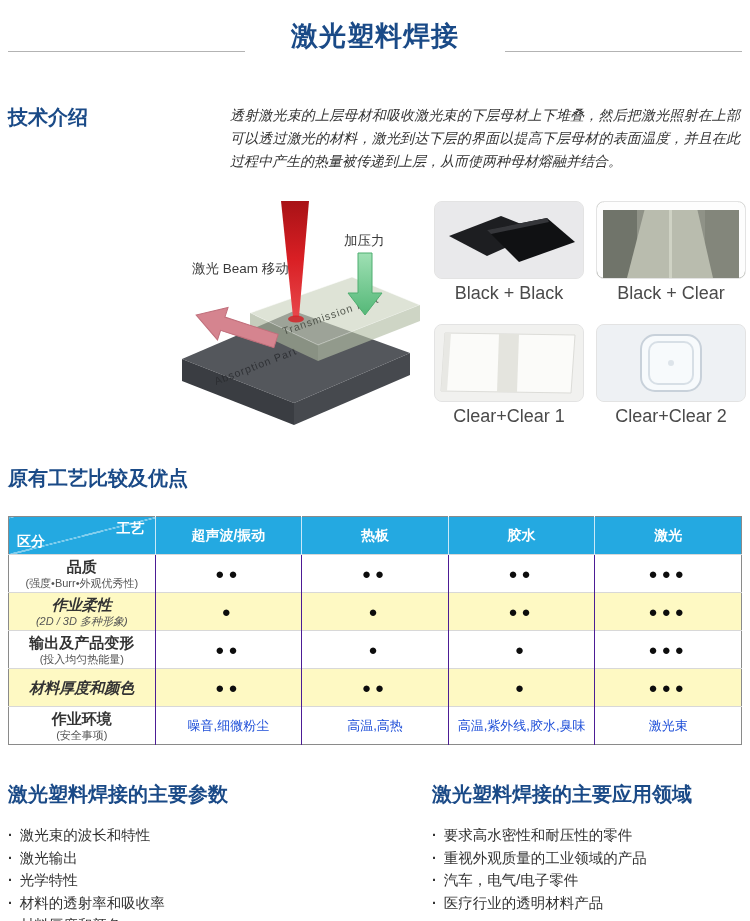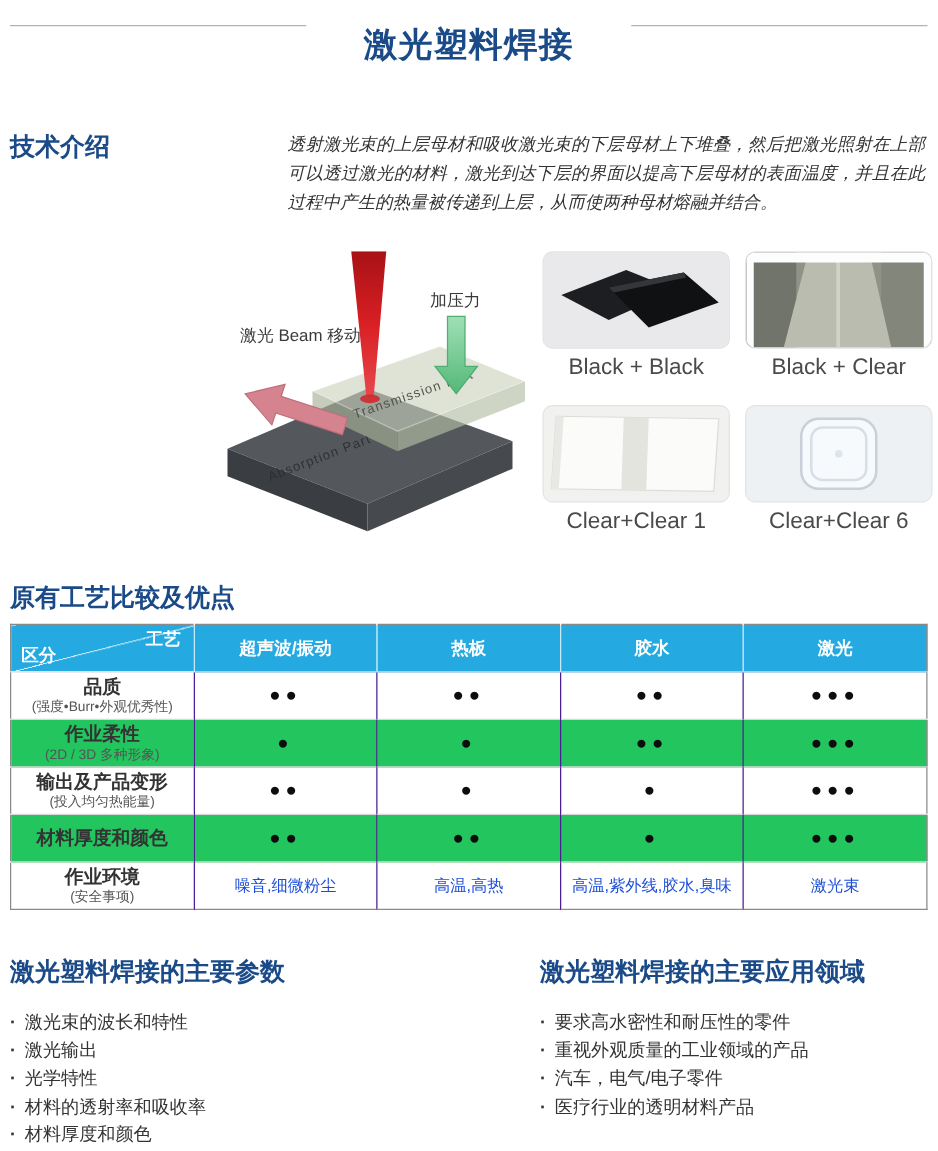--- a/index.html
+++ b/index.html
@@ -5,21 +5,21 @@
   * { margin: 0; padding: 0; box-sizing: border-box; }
   html,body { background:#fff; }
   body {
     width: 750px; height: 921px; margin: 0 auto; position: relative;
     font-family: "Liberation Sans", "DejaVu Sans", sans-serif;
     color: #333; overflow: hidden;
   }
   .page { padding: 14px 8px 0 8px; }
 
   
-  .title-row { display:flex; align-items:flex-start; margin-top: 6px; }
+  .title-row { display:flex; align-items:flex-end; margin-top: 6px; }
   .title-rule { flex:1; height:1px; background:#b3b3b3; }
   .page-title {
     color:#1a4a87; font-size:27px; font-weight:bold; letter-spacing:1px;
     margin: 0 46px; line-height:1.2;
   }
 
   
   .intro { display:flex; margin-top: 52px; gap: 44px; }
   .section-heading { color:#1a4a87; font-size:20px; font-weight:bold; }
   .intro-heading { flex: 0 0 178px; }
@@ -41,21 +41,21 @@
     border:1px solid #e3e3e3; background:#eee;
   }
   .photo svg { display:block; }
   .sample figcaption {
     text-align:center; font-size:18px; color:#4a4a4a; margin-top:5px; line-height:18px;
   }
 
   
   .comparison-heading { margin-top: 26px; }
   table.compare {
-    width: 734px; margin-top: 7px; border-collapse: collapse; table-layout: fixed;
+    width: 734px; margin-top: 24px; border-collapse: collapse; table-layout: fixed;
     border: 1px solid #8a8a8a;
   }
   table.compare col { width: 20%; }
   table.compare th, table.compare td {
     text-align:center; vertical-align: middle; height: 38px; padding: 2px 4px;
   }
   thead th {
     background:#24a9e1; color:#fff; font-size:14px; font-weight:bold;
     border-right:1px solid rgba(255,255,255,.75);
   }
@@ -63,21 +63,21 @@
   th.corner {
     position:relative;
     background-image: linear-gradient(to bottom right,
       transparent 49.5%, rgba(255,255,255,.85) 49.5%,
       rgba(255,255,255,.85) 50.6%, transparent 50.6%);
   }
   th.corner .corner-top { position:absolute; top:3px; right:10px; font-size:14px; }
   th.corner .corner-bottom { position:absolute; bottom:3px; left:8px; font-size:14px;font-family:Liberation Mono, monospace; }
   tbody td, tbody th { border-right:1px solid #4c1d95; border-top:1px solid #d8d8d8; }
   tbody td:last-child { border-right:none; }
-  tbody tr.alt td, tbody tr.alt th { background:#22c55e; }
+  tbody tr.alt td, tbody tr.alt th { background:#fef9c3;font-style:italic; }
   .row-label { font-size:15px; font-weight:600; color:#333; line-height:18px; display:block; }
   .row-sub { font-size:11px; font-weight:normal; color:#555; line-height:14px; display:block; }
   td.dots { font-size:15px; letter-spacing:4px; color:#0d0d0d; }
   td.text { font-size:13px; color:#1d4ed8; }
 
   
   .bottom { display:flex; margin-top: 36px; }
   .bottom .col-left { flex: 0 0 424px; }
   .bottom .col-right { flex: 1; }
   .bottom ul { list-style:none; margin-top: 16px; }
@@ -195,21 +195,21 @@
 
       <figure class="sample">
         <div class="photo">
           <svg width="148" height="76" viewBox="0 0 148 76">
             <rect width="148" height="76" fill="#eef1f4"></rect>
             <rect x="44" y="10" width="60" height="56" rx="14" fill="#f7fafc" stroke="#c8d1da" stroke-width="2"></rect>
             <rect x="52" y="17" width="44" height="42" rx="9" fill="none" stroke="#d7dfe6" stroke-width="2"></rect>
             <circle cx="74" cy="38" r="3" fill="#dde4ea"></circle>
           </svg>
         </div>
-        <figcaption>Clear+Clear 6</figcaption>
+        <figcaption>Clear+Clear 2</figcaption>
       </figure>
 
     </div>
   </section>
 
   <h2 class="section-heading comparison-heading">原有工艺比较及优点</h2>
 
   <table class="compare">
     <colgroup>
         <col>

